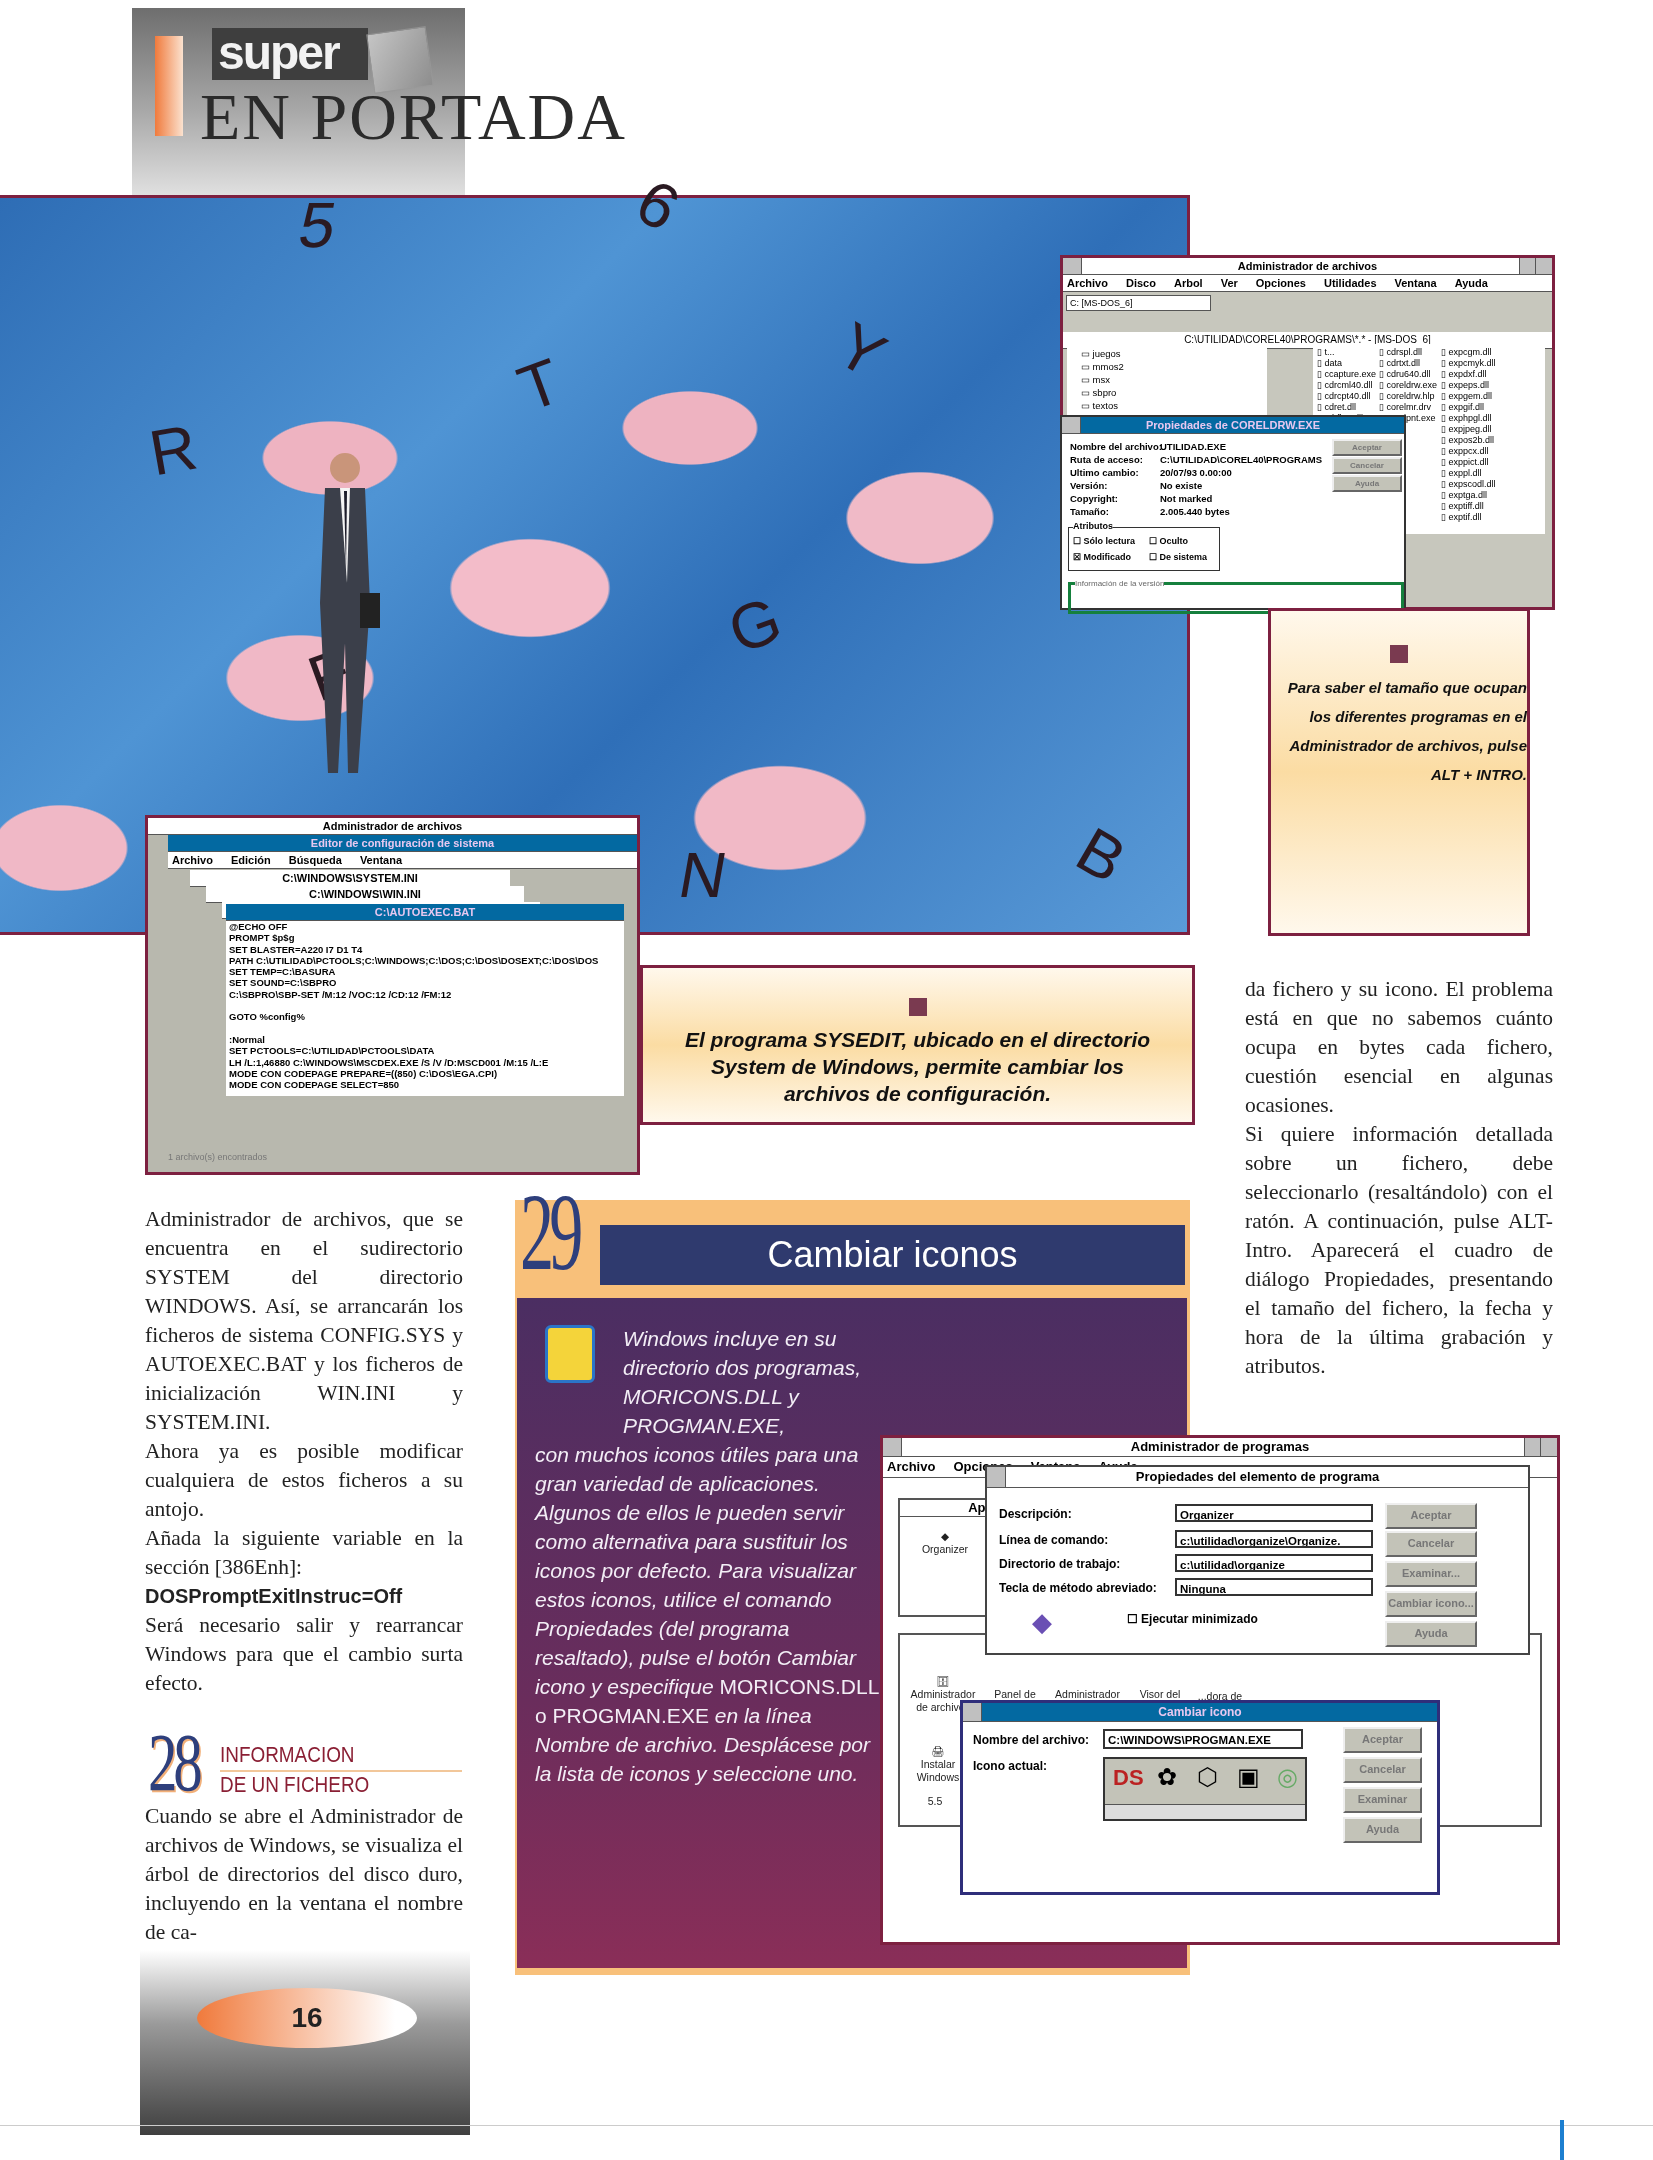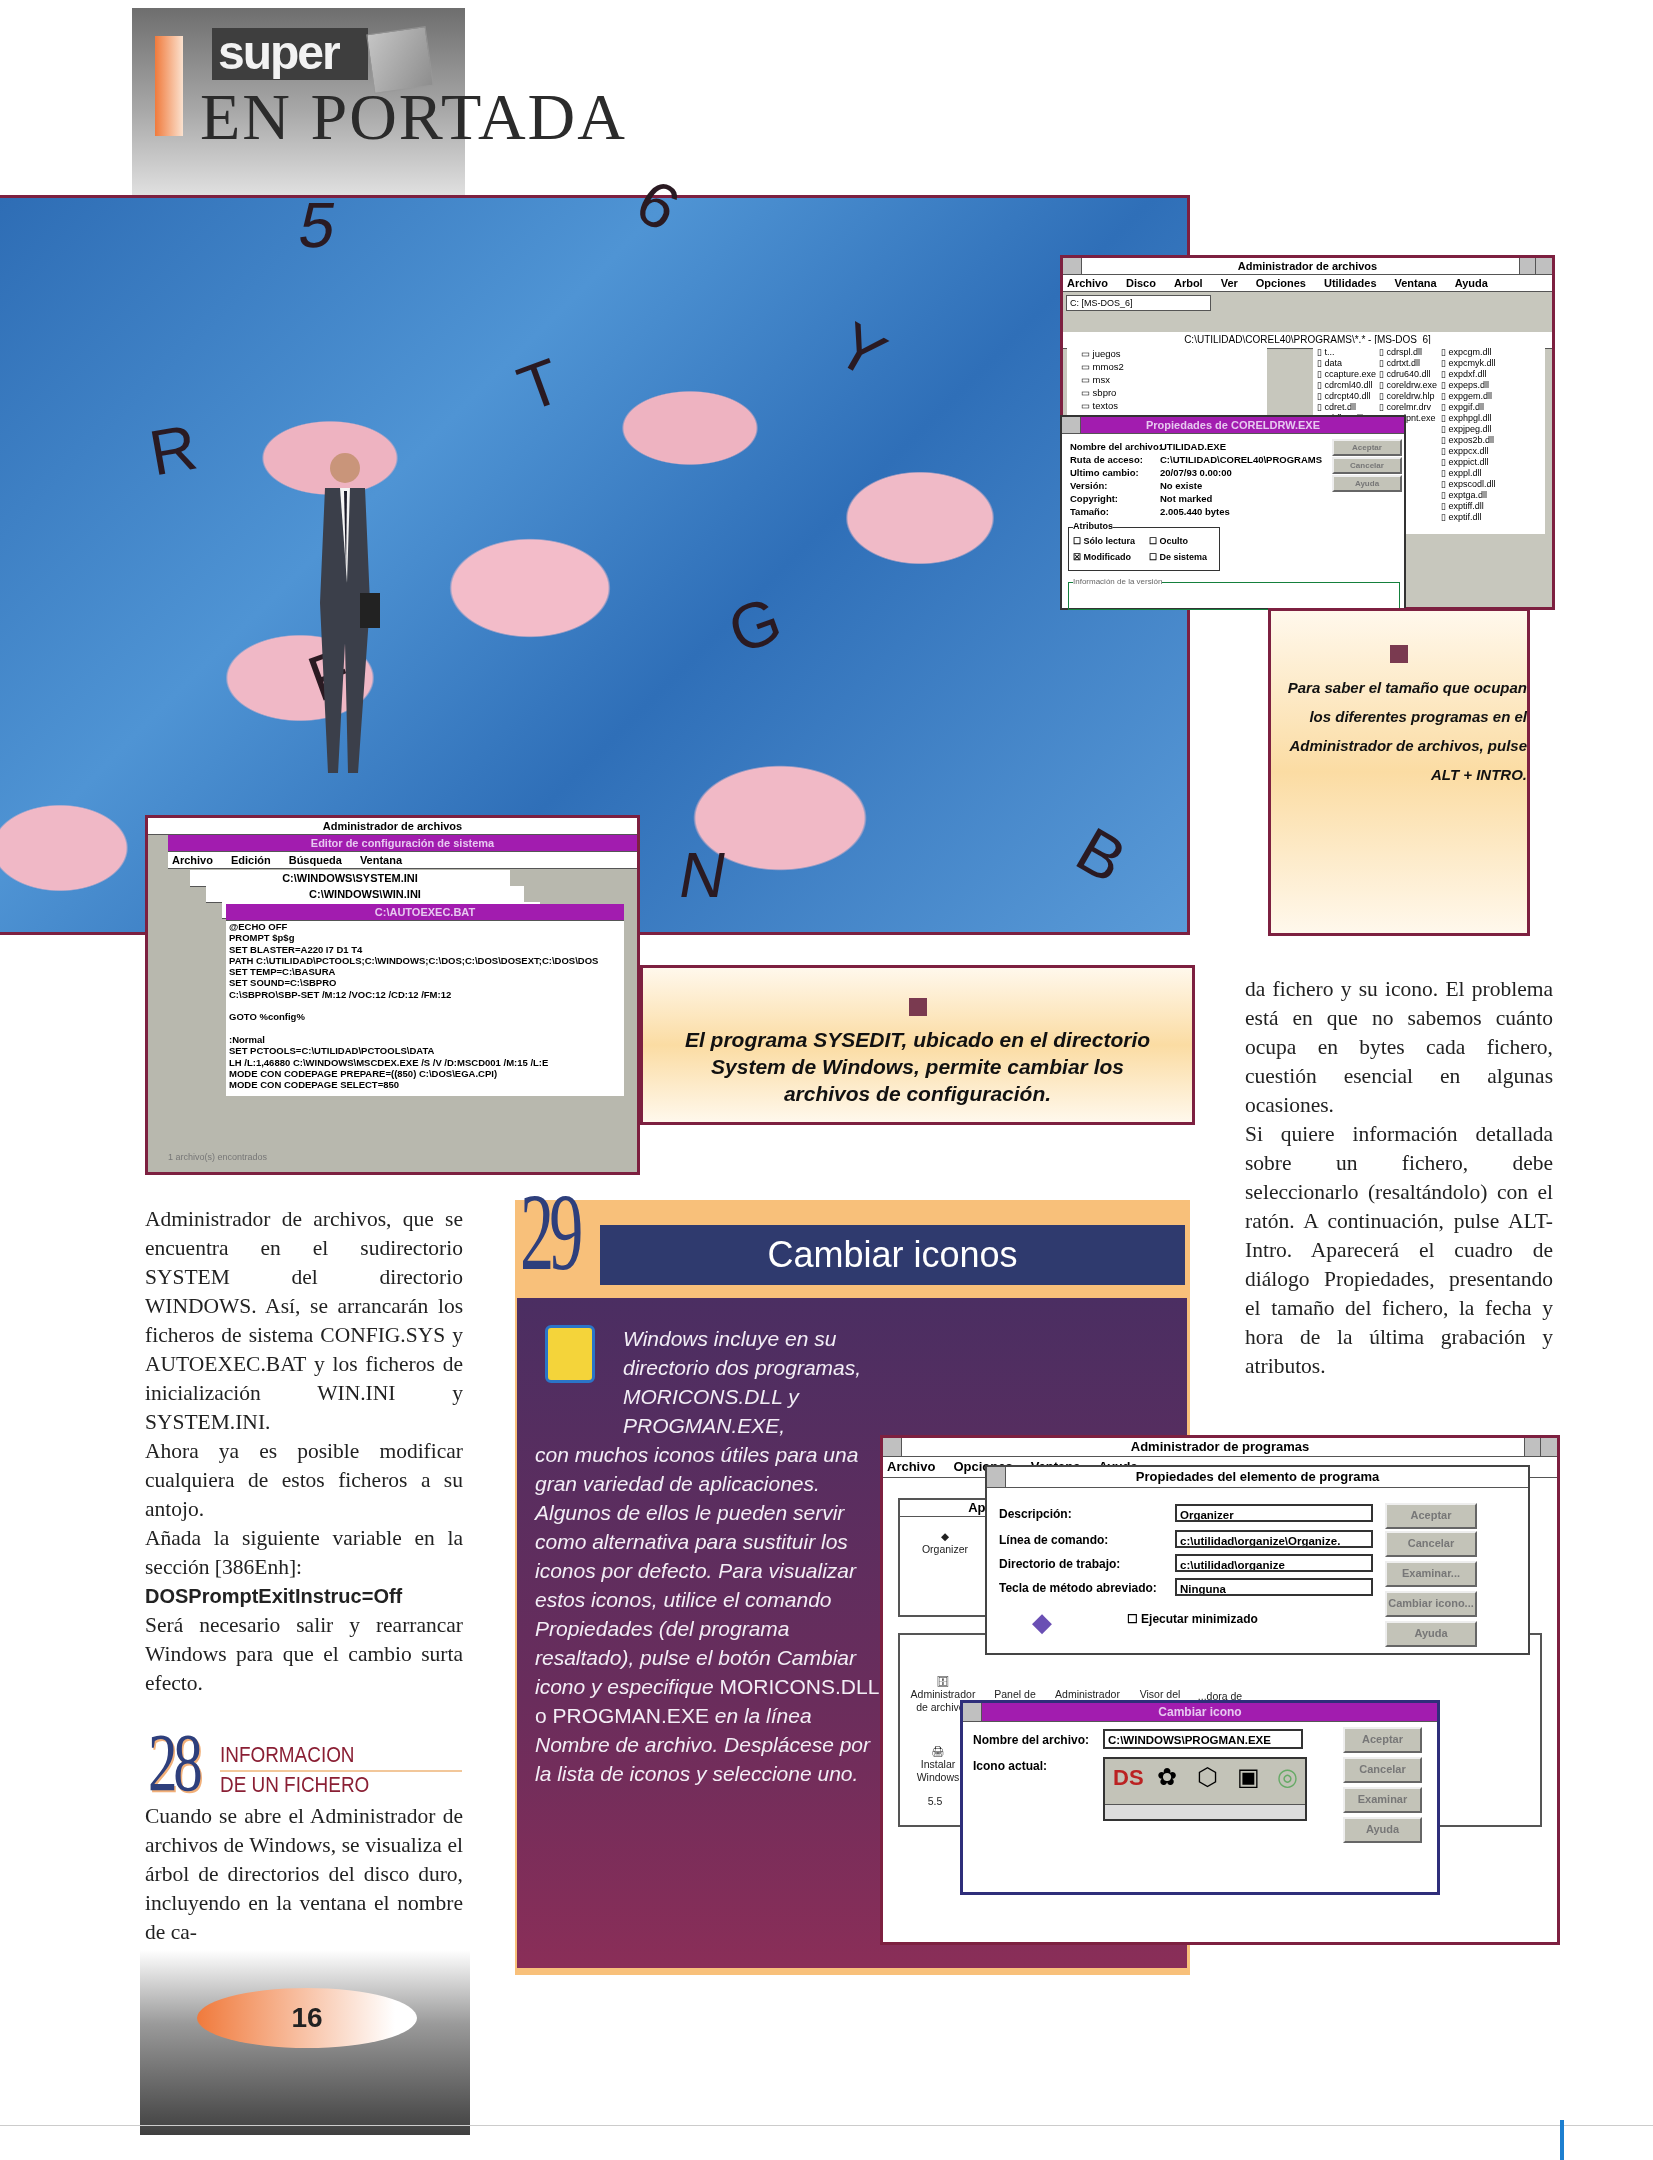--- a/index.html
+++ b/index.html
@@ -22,21 +22,21 @@
       radial-gradient(ellipse 110px 60px at 330px 260px,#eeb3c1 60%,transparent 62%),
       radial-gradient(ellipse 110px 60px at 690px 230px,#eeb3c1 60%,transparent 62%),
       radial-gradient(ellipse 110px 70px at 1080px 880px,#f0b8c6 60%,transparent 62%),
       radial-gradient(ellipse 110px 70px at 60px 650px,#f0b8c6 60%,transparent 62%),
       linear-gradient(135deg,#2e6db5 0%,#4f94d4 35%,#2f6fb8 60%,#5a9bd8 100%);}
   .key-letter{position:absolute;font-family:"Liberation Sans",sans-serif;font-size:64px;color:#2a1a22;transform:skewX(-10deg);}
   #man{left:300px;top:245px;width:80px;height:400px;}
   
   .win{position:absolute;background:#fff;border:2px solid #555;box-sizing:border-box;font-family:"Liberation Sans",sans-serif;font-size:11px;color:#000;}
   .wtitle{background:#fff;text-align:center;font-weight:bold;height:16px;line-height:16px;border-bottom:1px solid #555;position:relative;}
-  .wtitle.active{background:#a21caf;color:#e7c8f0;}
+  .wtitle.active{background:#0369a1;color:#e7c8f0;}
   .wmenu{height:16px;line-height:16px;padding-left:4px;border-bottom:1px solid #555;white-space:nowrap;}
   .wmenu span{margin-right:18px;font-weight:bold;}
   .sysbox{position:absolute;left:0;top:0;width:18px;height:100%;background:#c0c0c0;border-right:1px solid #555;}
   .ctrl{position:absolute;top:0;width:16px;height:100%;background:#c0c0c0;border-left:1px solid #555;}
   .btn3d{background:#c3c3b8;border:2px solid #666;border-top-color:#eee;border-left-color:#eee;text-align:center;font-weight:bold;color:#777;}
   
   #fm{left:1060px;top:255px;width:495px;height:355px;border:3px solid #7d2040;background:#c7c7bd;}
   #fm .tree{position:absolute;left:4px;top:86px;width:200px;height:120px;background:#fff;}
   #fm .files{position:absolute;left:250px;top:86px;width:232px;height:190px;background:#fff;font-size:9px;}
   #fm .files div{position:absolute;white-space:nowrap;}
@@ -191,21 +191,21 @@
   <div class="btn3d" style="position:absolute;left:270px;top:22px;width:66px;height:13px;font-size:8px;line-height:13px;">Aceptar</div>
   <div class="btn3d" style="position:absolute;left:270px;top:40px;width:66px;height:13px;font-size:8px;line-height:13px;">Cancelar</div>
   <div class="btn3d" style="position:absolute;left:270px;top:58px;width:66px;height:13px;font-size:8px;line-height:13px;">Ayuda</div>
   <div style="position:absolute;left:6px;top:110px;width:150px;height:42px;border:1px solid #333;font-size:9px;font-weight:bold;">
     <div style="position:absolute;top:-7px;left:4px;background:#fff;">Atributos</div>
     <div style="position:absolute;left:4px;top:8px;">☐ <span>Sólo lectura</span></div>
     <div style="position:absolute;left:80px;top:8px;">☐ <span>Oculto</span></div>
     <div style="position:absolute;left:4px;top:24px;">☒ <span>Modificado</span></div>
     <div style="position:absolute;left:80px;top:24px;">☐ <span>De sistema</span></div>
   </div>
-  <div style="position:absolute;left:6px;top:165px;width:330px;height:26px;border:1px solid #15803d;font-size:8px;color:#666;">
+  <div style="position:absolute;left:6px;top:165px;width:330px;height:26px;border:3px solid #15803d;font-size:8px;color:#666;">
     <span style="position:absolute;top:-6px;left:4px;background:#fff;">Información de la versión</span>
   </div>
 </div>
 
 <div class="caption" id="cap1">
   <div class="sq"></div>
   <div>Para saber el tamaño que ocupan los diferentes programas en el Administrador de archivos, pulse ALT + INTRO.</div>
 </div>
 
 <div class="win abs" id="sys">

